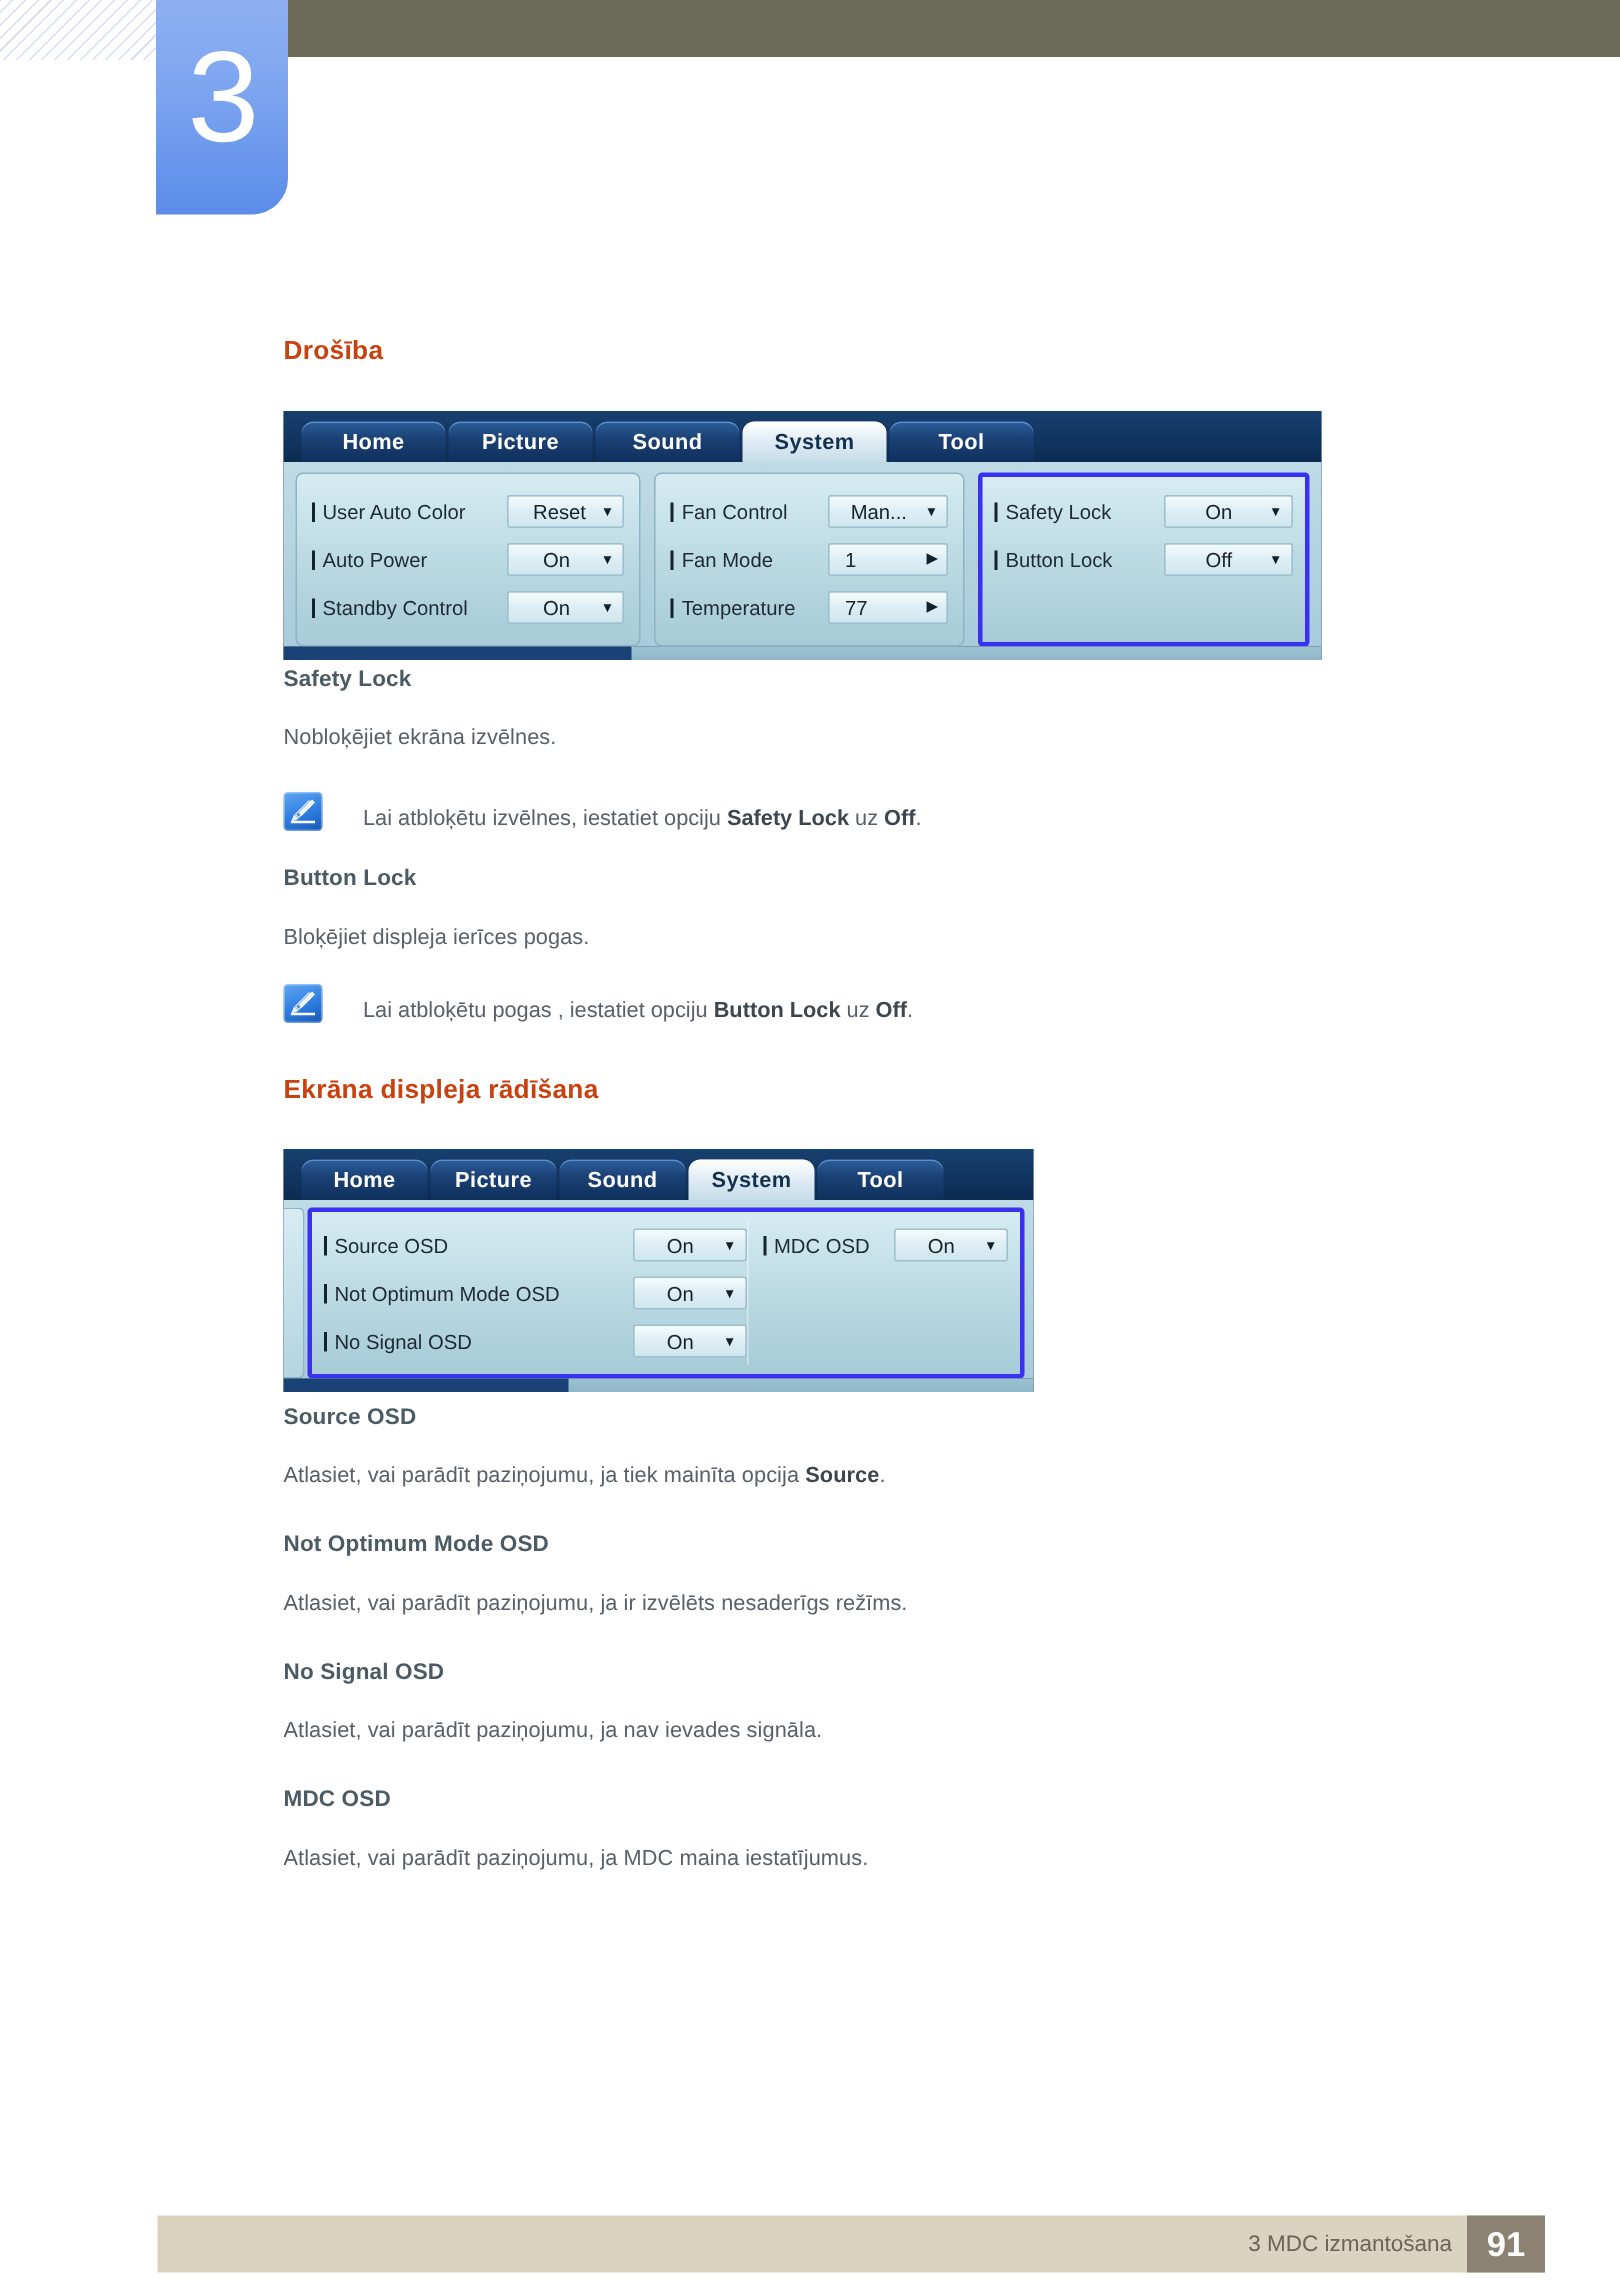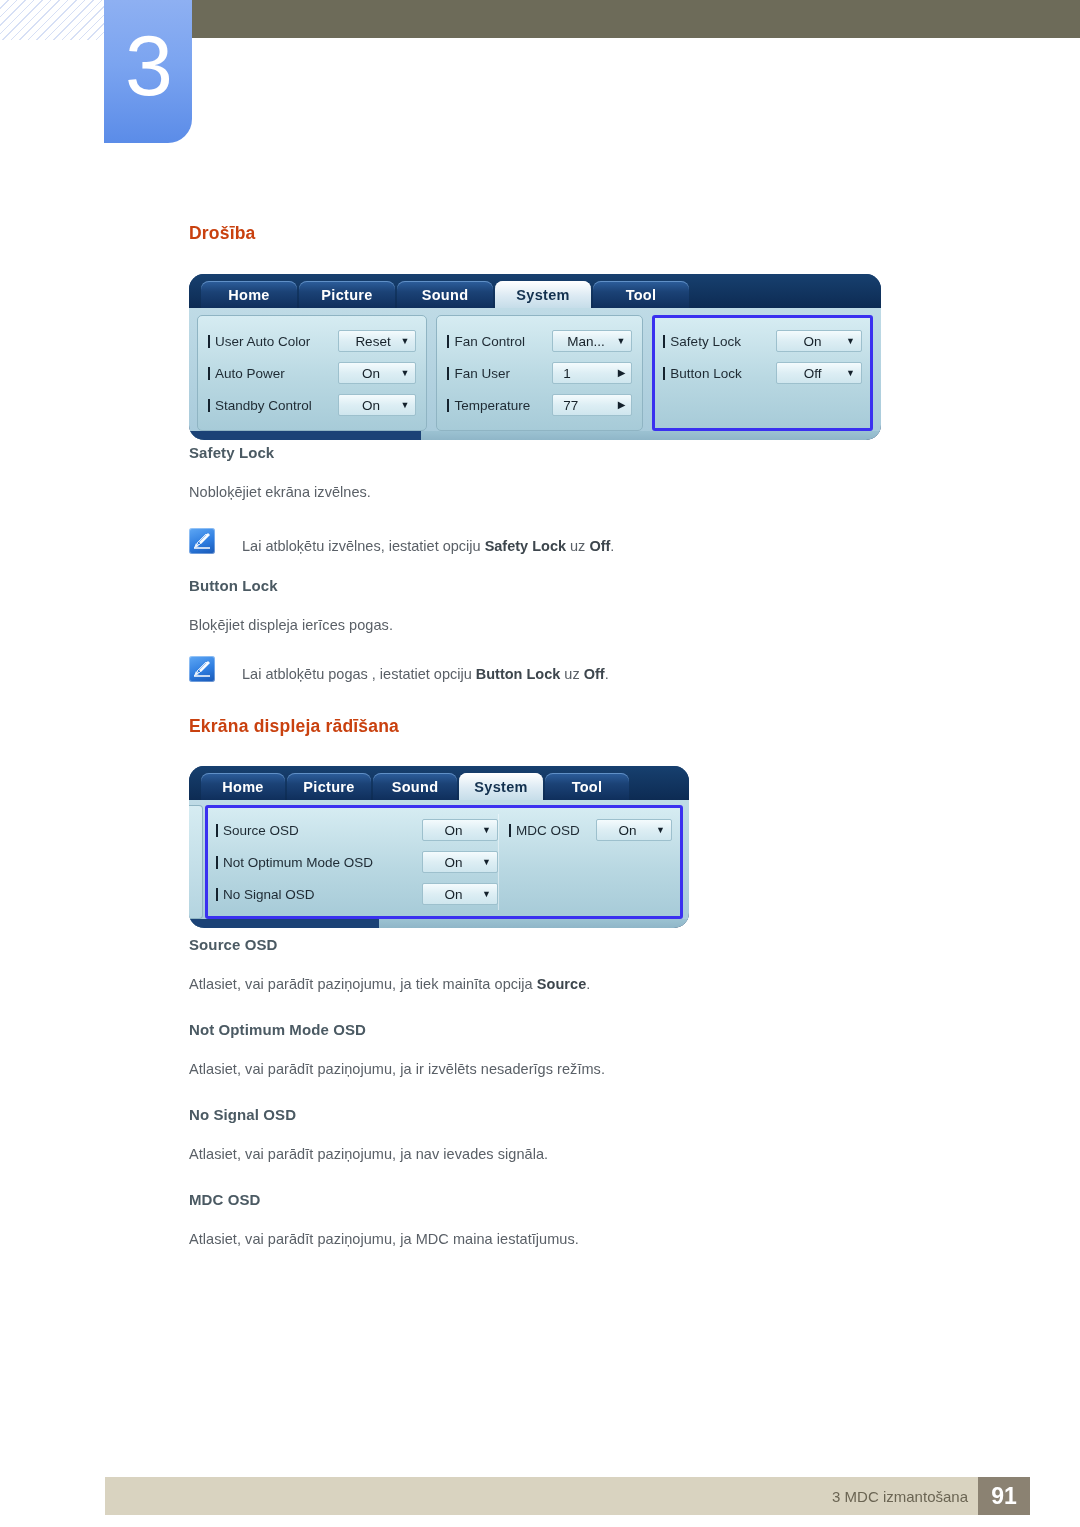--- a/index.html
+++ b/index.html
@@ -62,21 +62,21 @@
   .note-icon svg { position: absolute; left: 3px; top: 3px; }
   .note-text {
     margin-left: 27px; font-size: 14.5px; color: #5a6067; white-space: nowrap;
   }
   .note-text b { color: #3d464d; font-weight: bold; }
 
   
   .mdc {
     position: absolute;
     background: linear-gradient(180deg,#133a6b 0%,#0e2d57 100%);
-    padding: 0; overflow: hidden; border-radius: 15px;
+    padding: 0; overflow: hidden;
   }
   .mdc-tabs {
     display: flex; align-items: flex-end; height: 34px;
     padding-left: 12px; gap: 2px;
     background: linear-gradient(180deg,#17406f 0%,#0d2b53 100%);
   }
   .mdc-tab {
     height: 27px; min-width: 96px; padding: 0 14px;
     display: flex; align-items: center; justify-content: center;
     color: #ffffff; font-size: 14.5px; font-weight: bold;
@@ -223,21 +223,21 @@
               <span>Fan Control</span>
             </span>
           <span class="mdc-ctrl" style="width:80px;">
             <span class="val">Man...</span>
             <span class="caret">▼</span>
           </span>
         </div>
         <div class="mdc-row">
           <span class="mdc-label">
               <i class="mdc-bullet"></i>
-              <span>Fan User</span>
+              <span>Fan Mode</span>
             </span>
           <span class="mdc-ctrl" style="width:80px; padding-left:10px;">
             <span class="val" style="text-align:left;">1</span>
             <span class="caret right">▶</span>
           </span>
         </div>
         <div class="mdc-row">
           <span class="mdc-label">
               <i class="mdc-bullet"></i>
               <span>Temperature</span>

